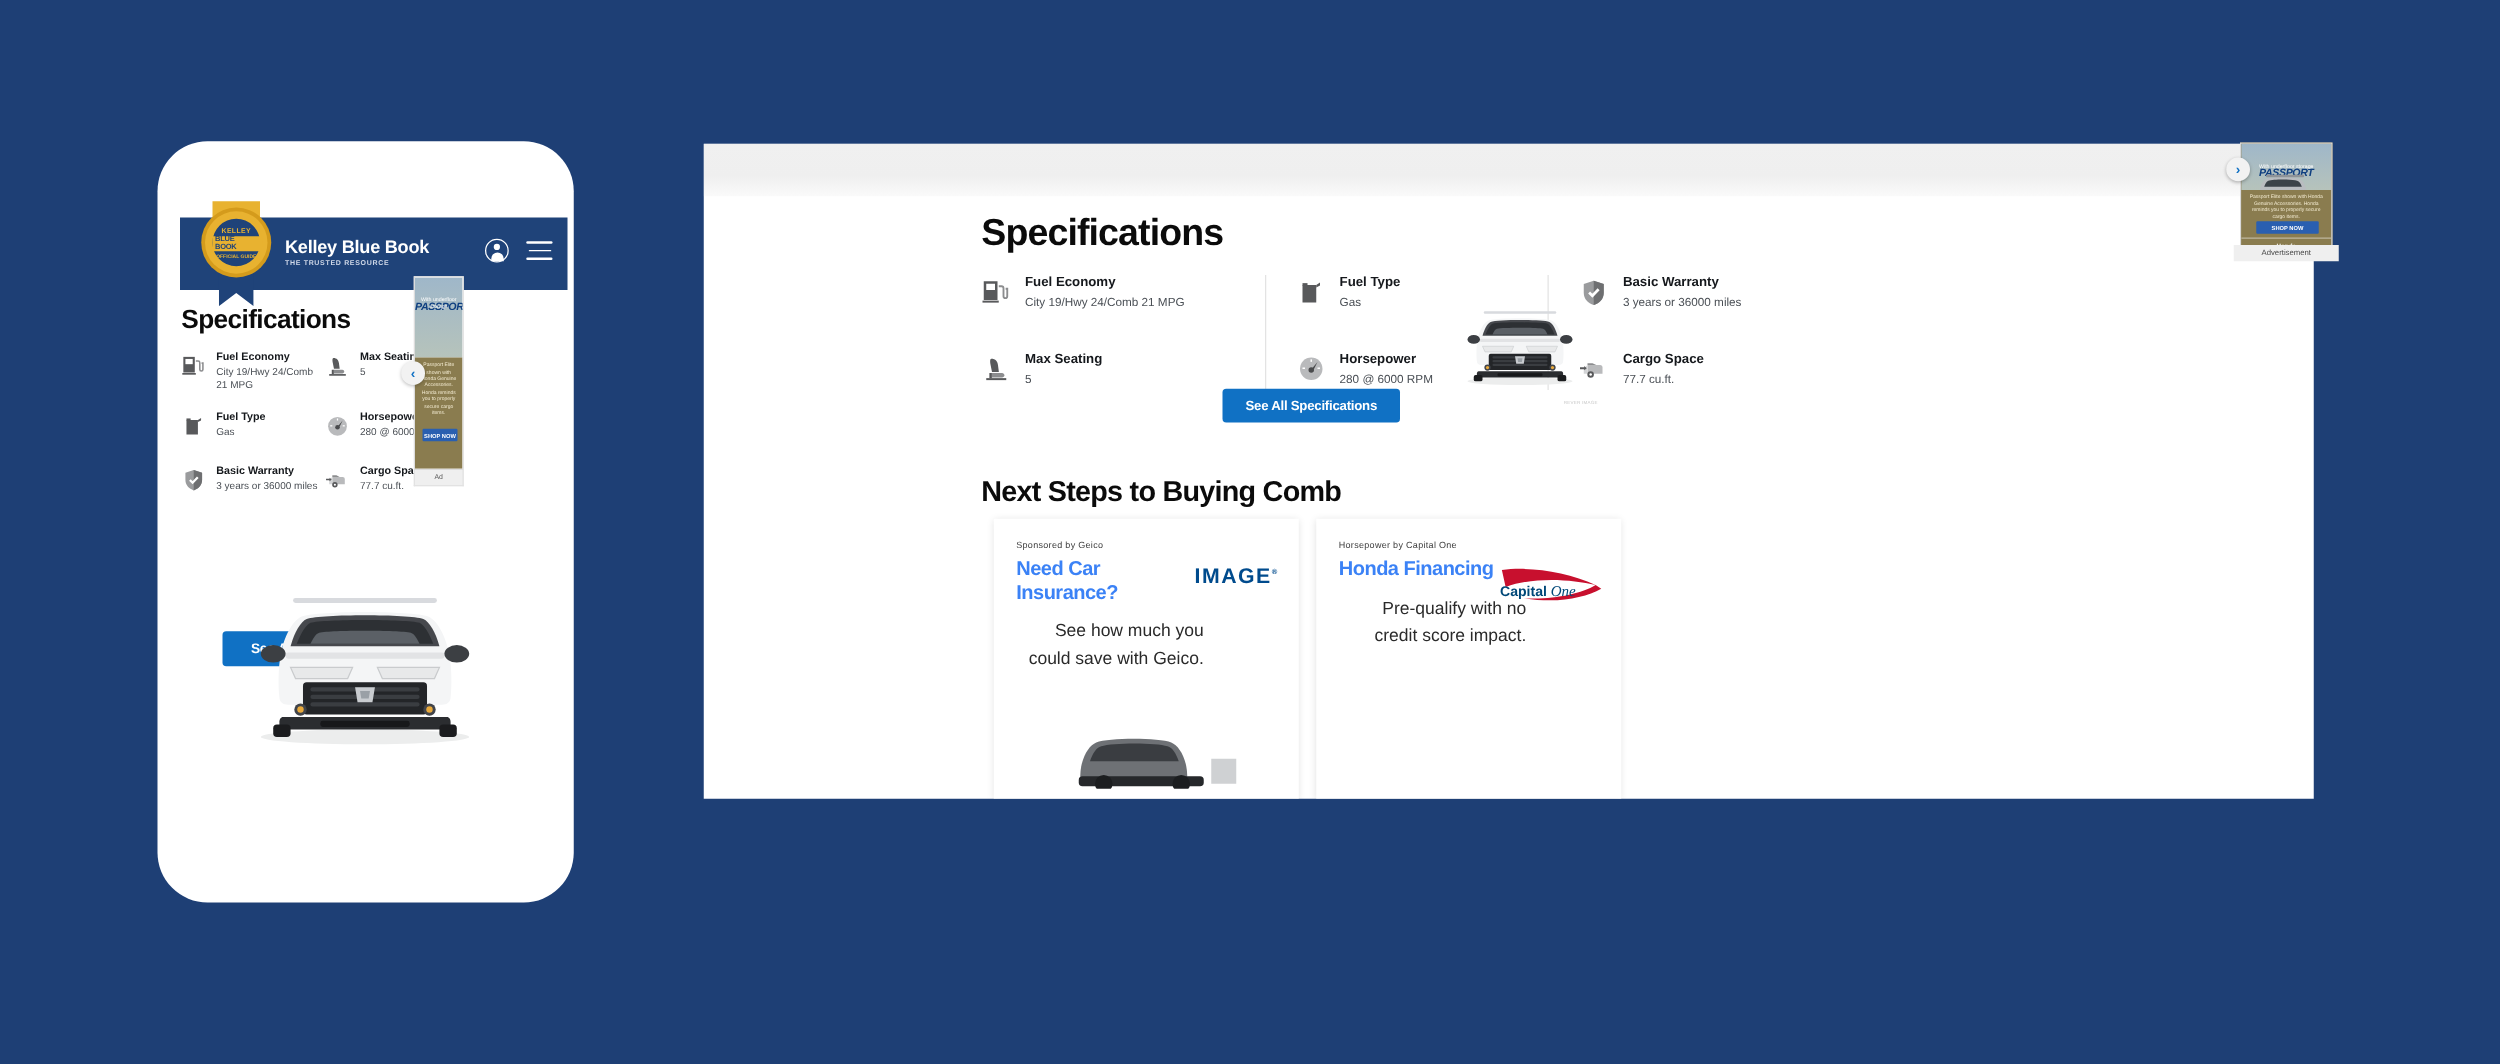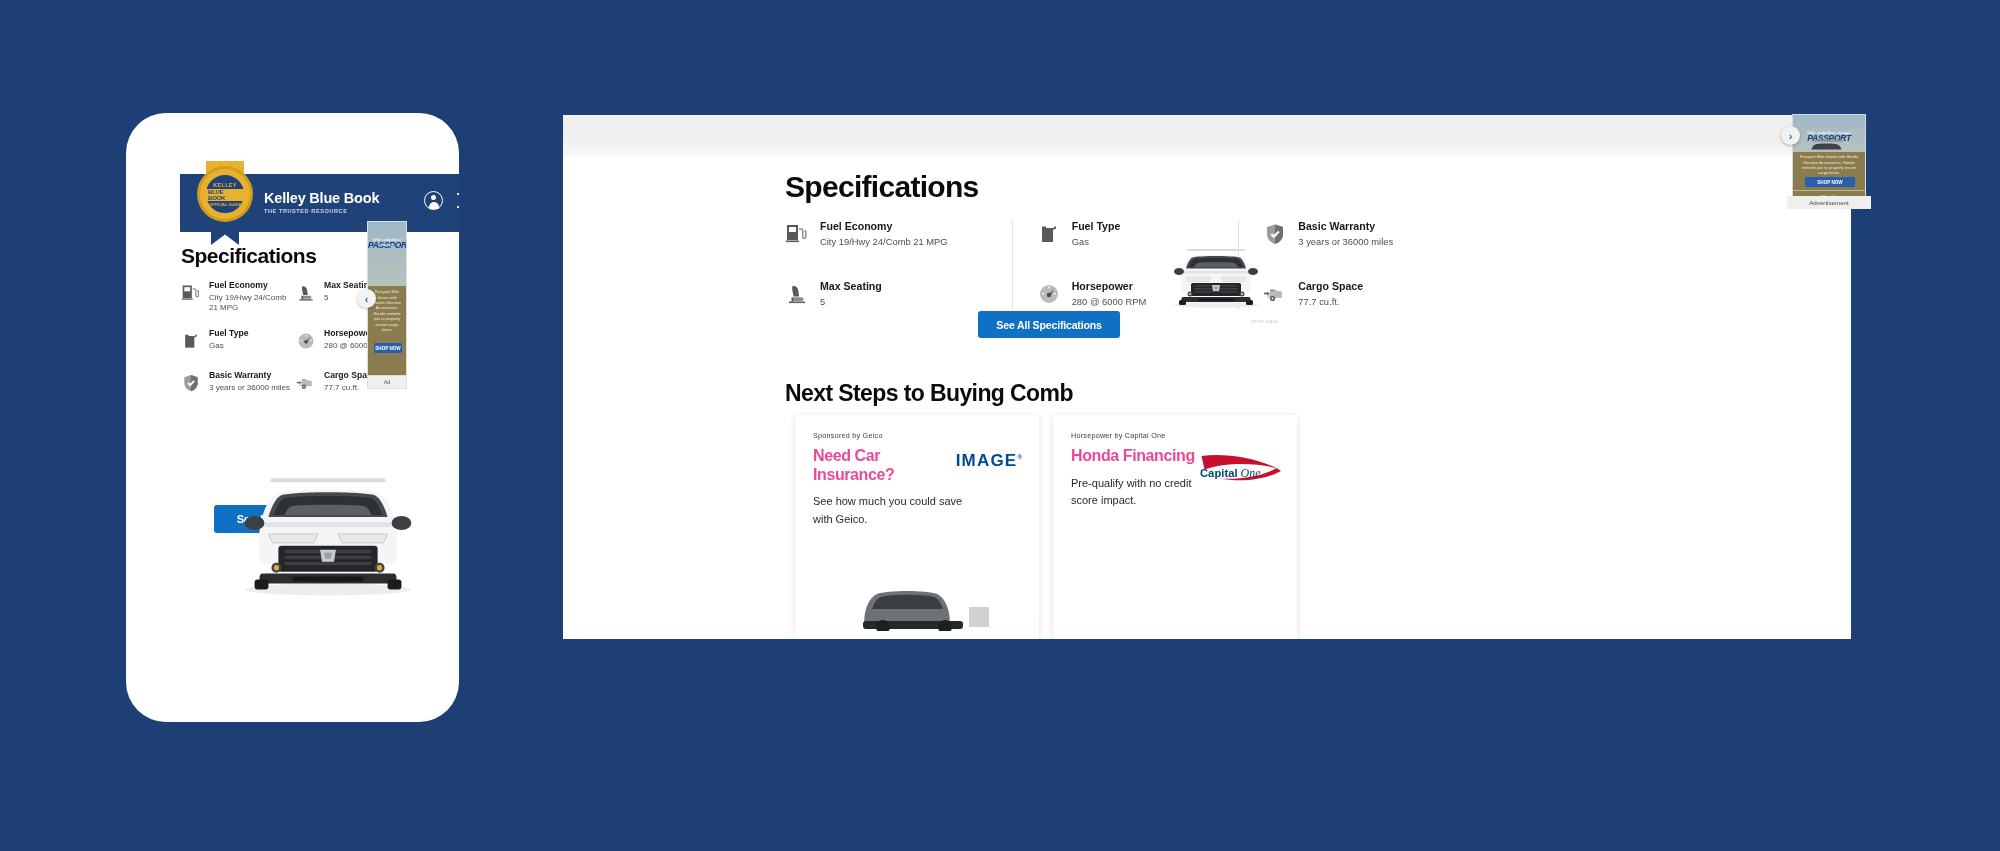--- a/index.html
+++ b/index.html
@@ -11,21 +11,20 @@
   }
   .stage { position: relative; width: 2000px; height: 851px; }
 
   
   .phone {
     position: absolute; left: 126px; top: 113px;
     width: 333px; height: 609px;
     background: #ffffff;
     border-radius: 40px;
     overflow: hidden;
-    padding-left: 36px;
   }
   .phone-inner { position: relative; width: 100%; height: 100%; }
 
   .kbb-header {
     position: absolute; left: 18px; top: 61px;
     width: 310px; height: 58px;
     background: #1f4379;
     display: flex; align-items: center;
   }
   .kbb-logo-wrap {
@@ -180,22 +179,22 @@
   }
   .d-cards { position: absolute; left: 220px; top: 300px; width: 506px; height: 224px; }
   .d-card {
     position: absolute; top: 0; width: 244px; height: 224px;
     background: #fff; box-shadow: 0 1px 6px rgba(0,0,0,.13);
     padding: 16px 18px;
   }
   .d-card.k1 { left: 12px; }
   .d-card.k2 { left: 270px; }
   .card-spon { font-size: 7.2px; color: #3c3c3c; letter-spacing: .25px; }
-  .card-head { font-size: 16px; font-weight: 700; color: #ec4899; letter-spacing: -.4px; margin-top: 7px; line-height: 1.16; width: 130px; }
-  .card-sub { font-size: 11px; color: #2a2a2a; margin-top: 9px; line-height: 1.6; width: 150px; }
+  .card-head { font-size: 16px; font-weight: 700; color: #3b82f6; letter-spacing: -.4px; margin-top: 7px; line-height: 1.16; width: 130px; }
+  .card-sub { font-size: 14px; color: #2a2a2a; margin-top: 9px; line-height: 1.6; width: 150px; text-align: right; }
   .geico-logo {
     position:absolute; right: 16px; top: 36px;
     font-size: 17px; font-weight: 800; color: #004b8d; letter-spacing: 1.2px;
     font-family: "Liberation Sans", sans-serif;
   }
   .geico-logo sup { font-size: 6px; vertical-align: super; }
   .cap1-logo { position:absolute; right: 10px; top: 36px; width: 90px; height: 34px; }
 
   
   .d-ad {

